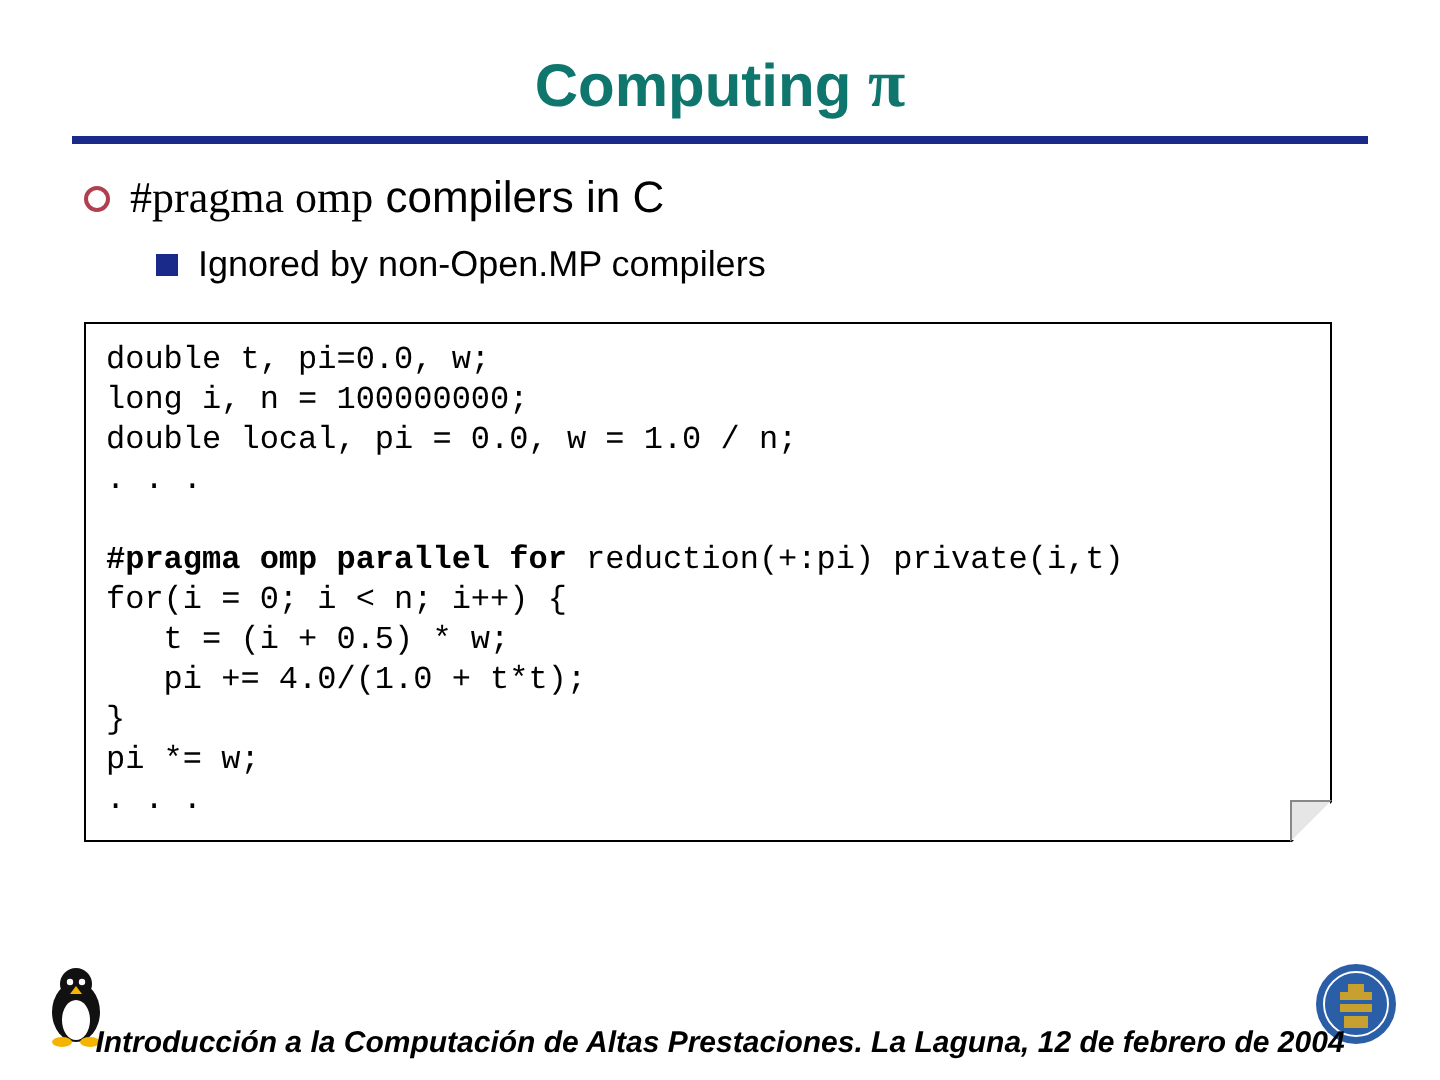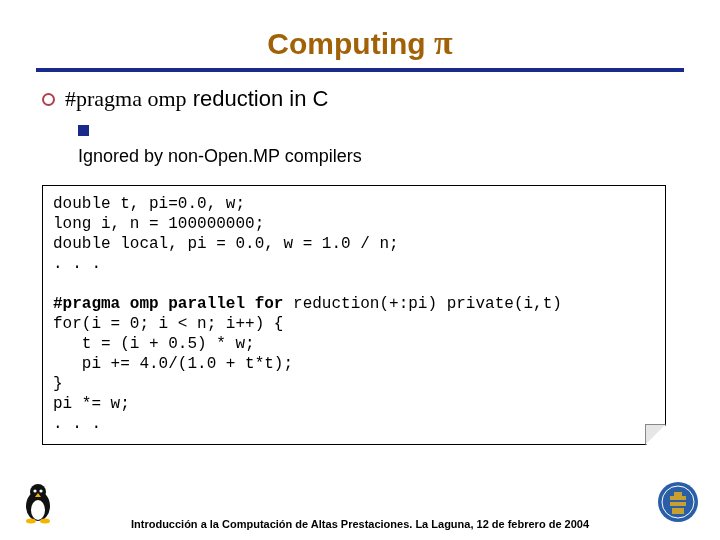--- a/index.html
+++ b/index.html
@@ -14,21 +14,21 @@
   .slide {
     width: 720px;
     height: 540px;
     position: relative;
     padding: 24px 36px 0 36px;
   }
   .title {
     text-align: center;
     font-size: 30px;
     font-weight: bold;
-    color: #a16207;
+    color: #0f766e;
     padding-bottom: 6px;
   }
   .title .pi {
     font-family: "Times New Roman", serif;
     font-size: 34px;
   }
   .hr {
     border: none;
     border-top: 4px solid #1a2a8a;
     margin: 0 0 14px 0;
@@ -54,21 +54,20 @@
   }
   .b1-text .mono {
     font-family: Liberation Serif, serif;
   }
   .b2 {
     display: flex;
     align-items: baseline;
     gap: 10px;
     margin-left: 42px;
     margin-bottom: 18px;
-    flex-direction: column;
   }
   .b2 .mark {
     width: 11px; height: 11px;
     background: #1a2a8a;
     flex: 0 0 auto;
     margin-top: 3px;
   }
   .b2-text {
     font-size: 18px;
     color: #000;
@@ -110,21 +109,22 @@
     width: 20px; height: 20px;
     background: linear-gradient(135deg, #e6e6e6 0%, #e6e6e6 48%, transparent 52%);
     border-top: 1px solid #888;
     border-left: 1px solid #888;
     clip-path: polygon(0 0, 100% 0, 0 100%);
   }
   .footer {
     position: absolute;
     left: 0; right: 0; bottom: 10px;
     text-align: center;
-    font-size: 11px;
+    font-size: 15px;
+    font-style: italic;
     font-weight: bold;
     color: #000;
   }
   .logo-left, .logo-right {
     position: absolute;
     bottom: 16px;
     width: 44px; height: 44px;
   }
   .logo-left { left: 16px; }
   .logo-right { right: 20px; }
@@ -135,21 +135,21 @@
 <div class="slide">
 
   <div class="title">
     <span>Computing </span><span class="pi">π</span>
   </div>
   <hr class="hr">
 
   <div class="b1">
     <span class="mark"></span>
     <span class="b1-text">
-      <span class="mono">#pragma omp</span><span> reduction in C</span>
+      <span class="mono">#pragma omp</span><span> compilers in C</span>
     </span>
   </div>
 
   <div class="b2">
     <span class="mark"></span>
     <span class="b2-text">Ignored by non-Open.MP compilers</span>
   </div>
 
   <div class="codebox">
 <pre><span>double t, pi=0.0, w;</span>

